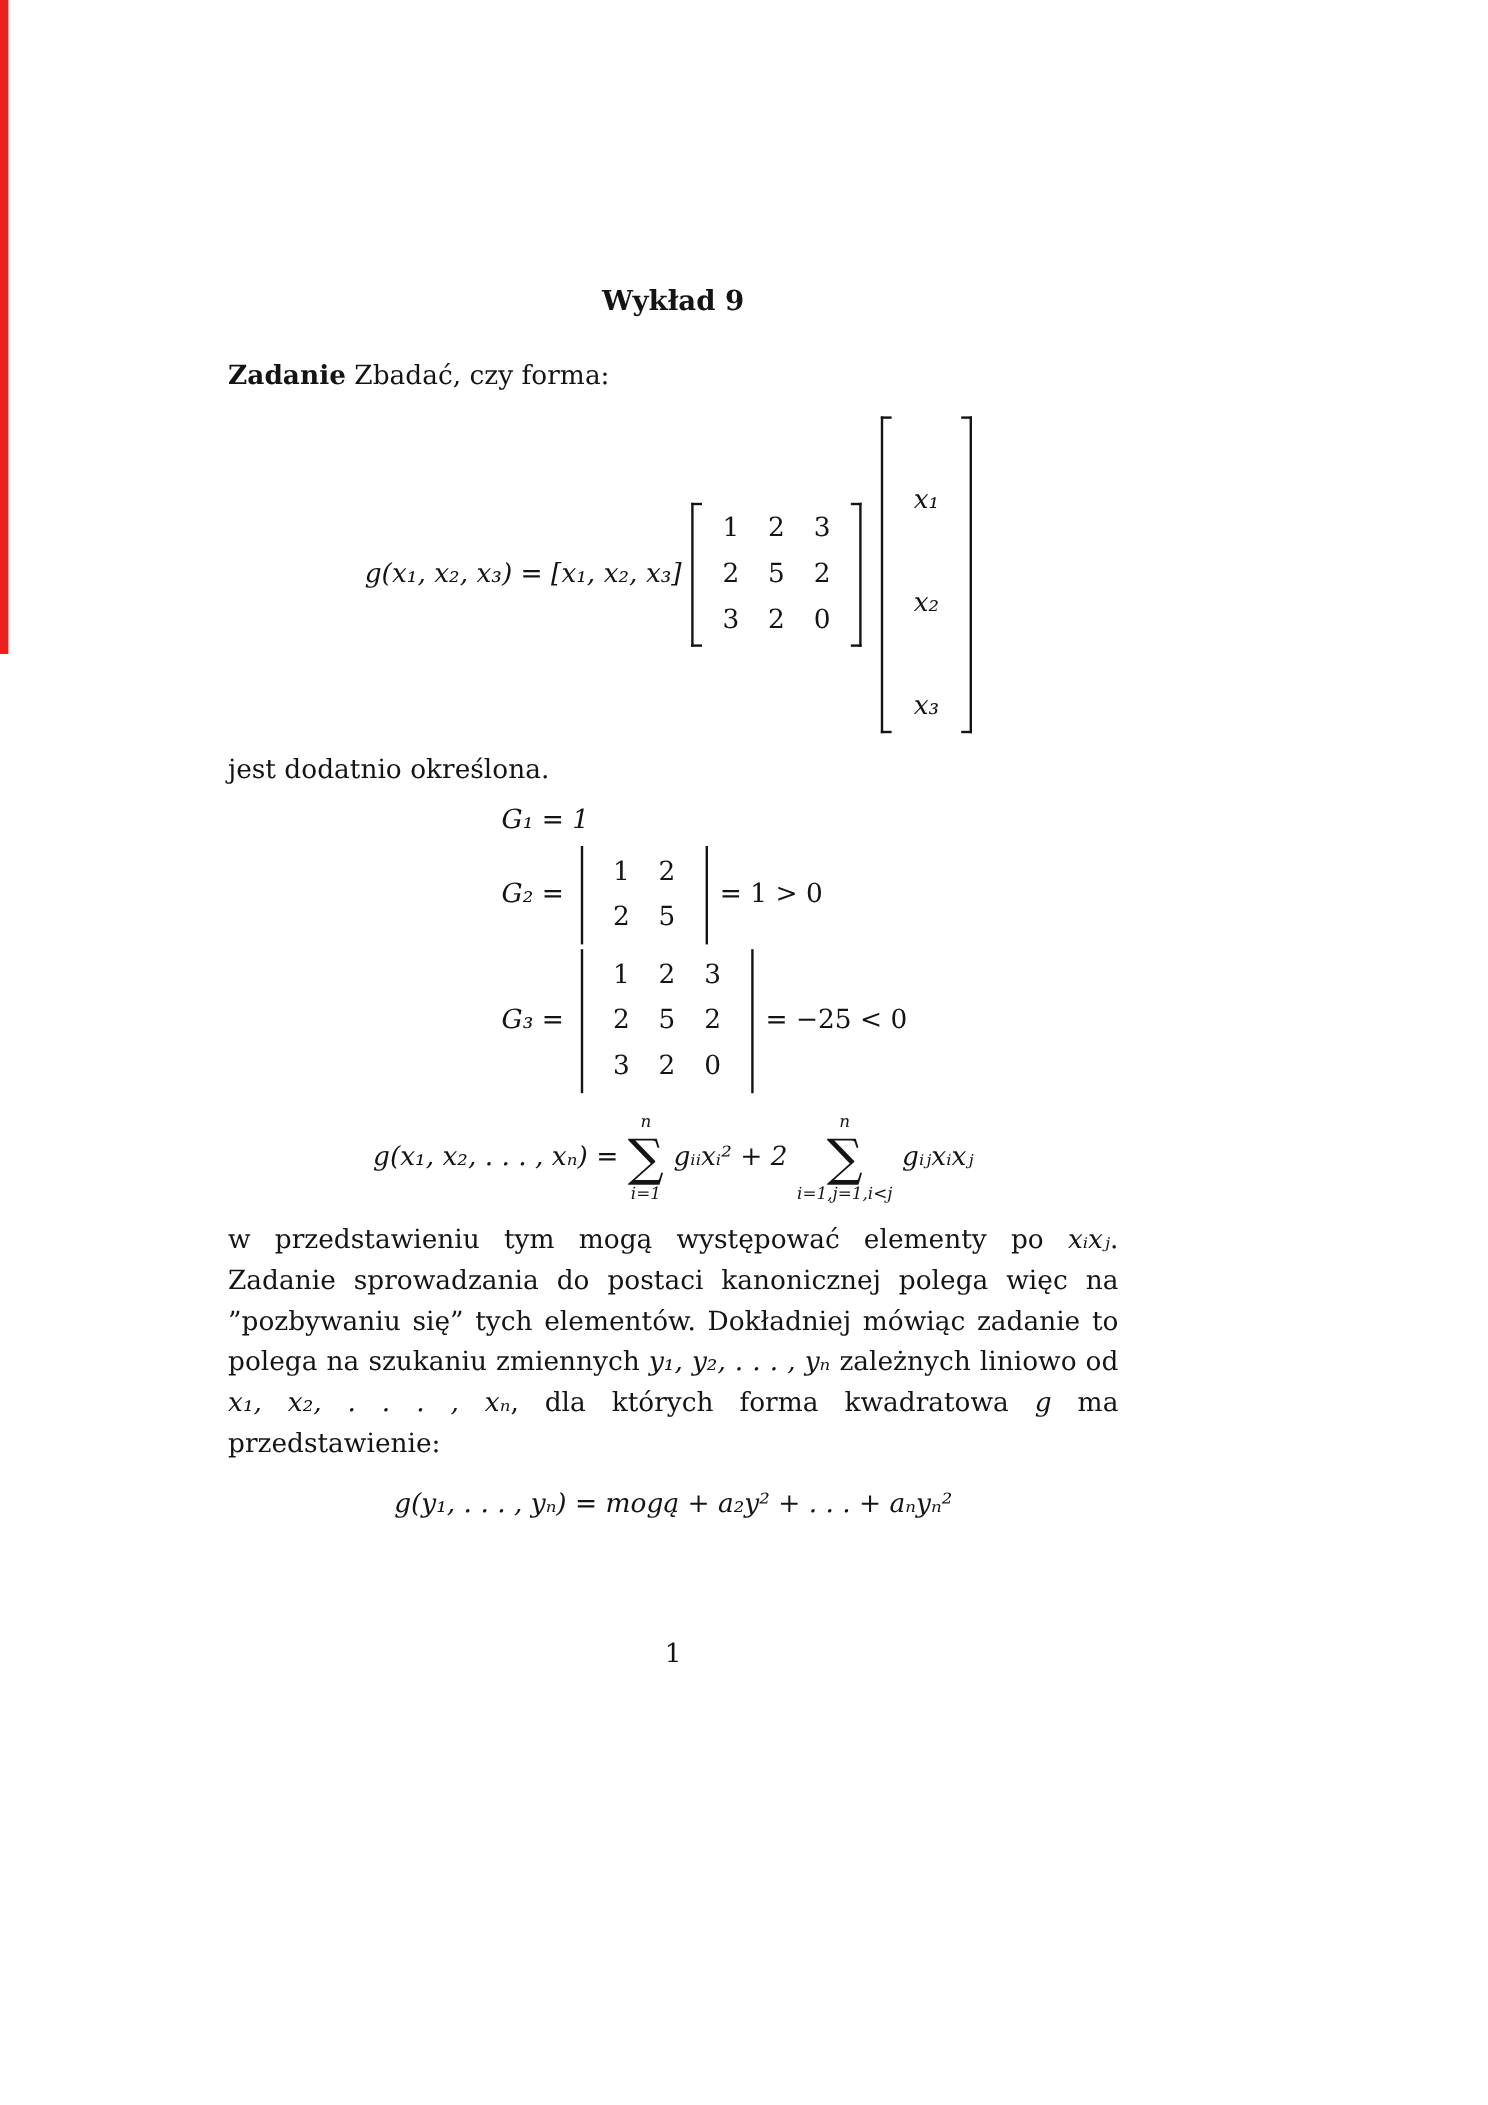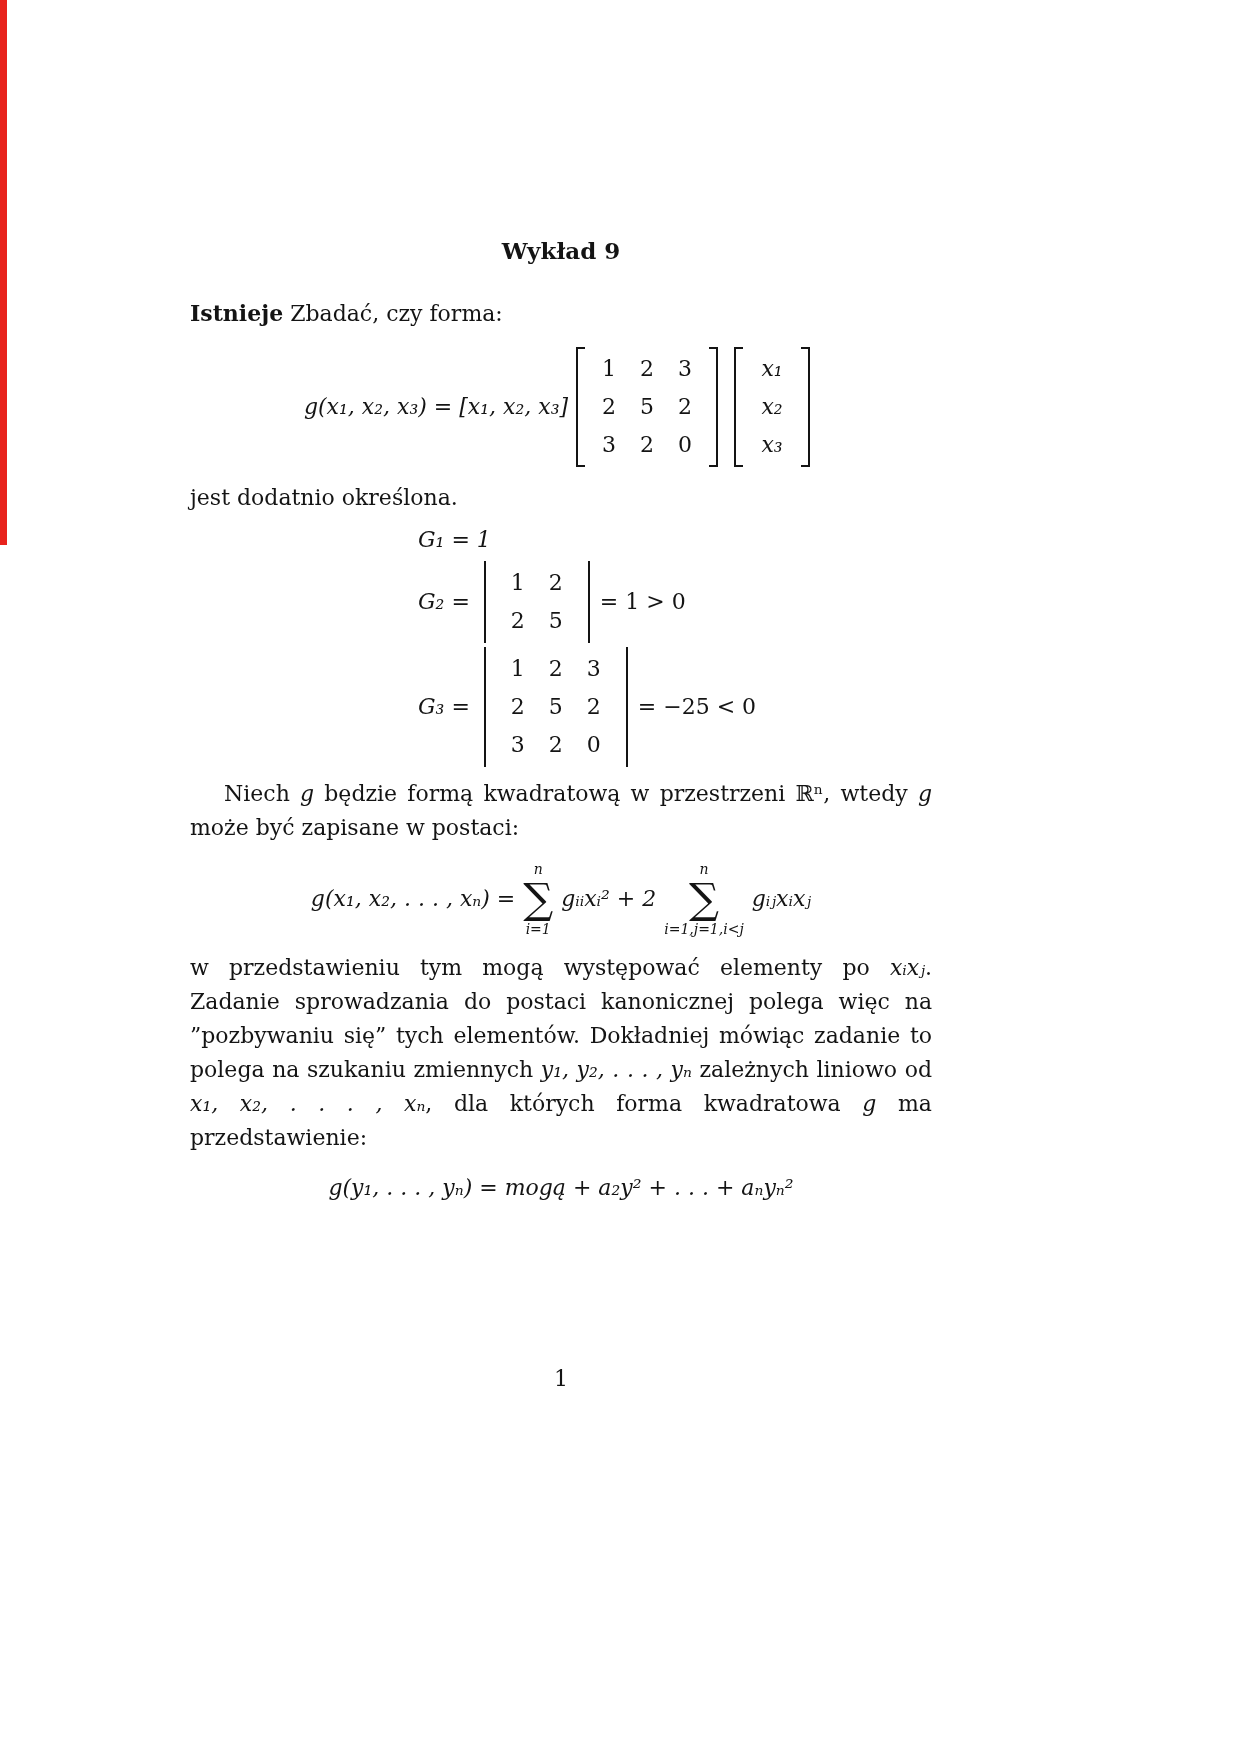--- a/index.html
+++ b/index.html
@@ -48,21 +48,21 @@
   .br-l { width: 7px; border: 2px solid #141414; border-right: none; }
   .br-r { width: 7px; border: 2px solid #141414; border-left: none; }
   .mgrid { display: grid; padding: 3px 5px; }
   .m3 { grid-template-columns: repeat(3, 38px); }
   .m2 { grid-template-columns: repeat(2, 38px); }
   .vec { grid-template-columns: 48px; }
   .mgrid > span {
     display: flex; justify-content: center; align-items: center;
     height: 38px; font-style: normal;
   }
-  .vec > span { font-style: italic; }
+  .vec > span { font-style: italic; margin-top: 48px; }
   .det {
     display: inline-flex;
     border-left: 2px solid #141414;
     border-right: 2px solid #141414;
     padding: 0 8px;
     margin: 0 10px;
   }
   .det-block { margin: 8px 0 10px 228px; text-align: left; }
   .gline { display: flex; align-items: center; margin: 4px 0; }
   .gline .math { margin-right: 4px; }
@@ -81,21 +81,21 @@
 <body>
 
 <div class="page">
 
   <div class="edge-bar" style="background:#e8231d;"></div>
 
   <div class="content">
 
     <div class="title">Wykład 9</div>
 
-    <p><b>Istnieje</b><span> Zbadać, czy forma:</span></p>
+    <p><b>Zadanie</b><span> Zbadać, czy forma:</span></p>
 
     <div class="equation">
       <span class="math">g(x₁, x₂, x₃) = [x₁, x₂, x₃]</span>
       <span class="matrix">
         <span class="br-l"></span>
         <span class="mgrid m3">
           <span>1</span>
           <span>2</span>
           <span>3</span>
           <span>2</span>
@@ -151,21 +151,20 @@
             <span>2</span>
             <span>0</span>
           </span>
         </span>
         <span class="math" style="font-style:normal;">= −25 &lt; 0</span>
       </div>
     </div>
 
 
 
-    <p class="indent"><span>Niech </span><span class="mvar">g</span><span> będzie formą kwadratową w przestrzeni ℝⁿ, wtedy </span><span class="mvar">g</span><span> może być zapisane w postaci:</span></p>
 
     <div class="equation">
       <span class="math">g(x₁, x₂, . . . , xₙ) =</span>
       <span class="bigop">
         <span class="lim">n</span>
         <span class="sigma">∑</span>
         <span class="lim">i=1</span>
       </span>
       <span class="math">gᵢᵢxᵢ² + 2</span>
       <span class="bigop">

